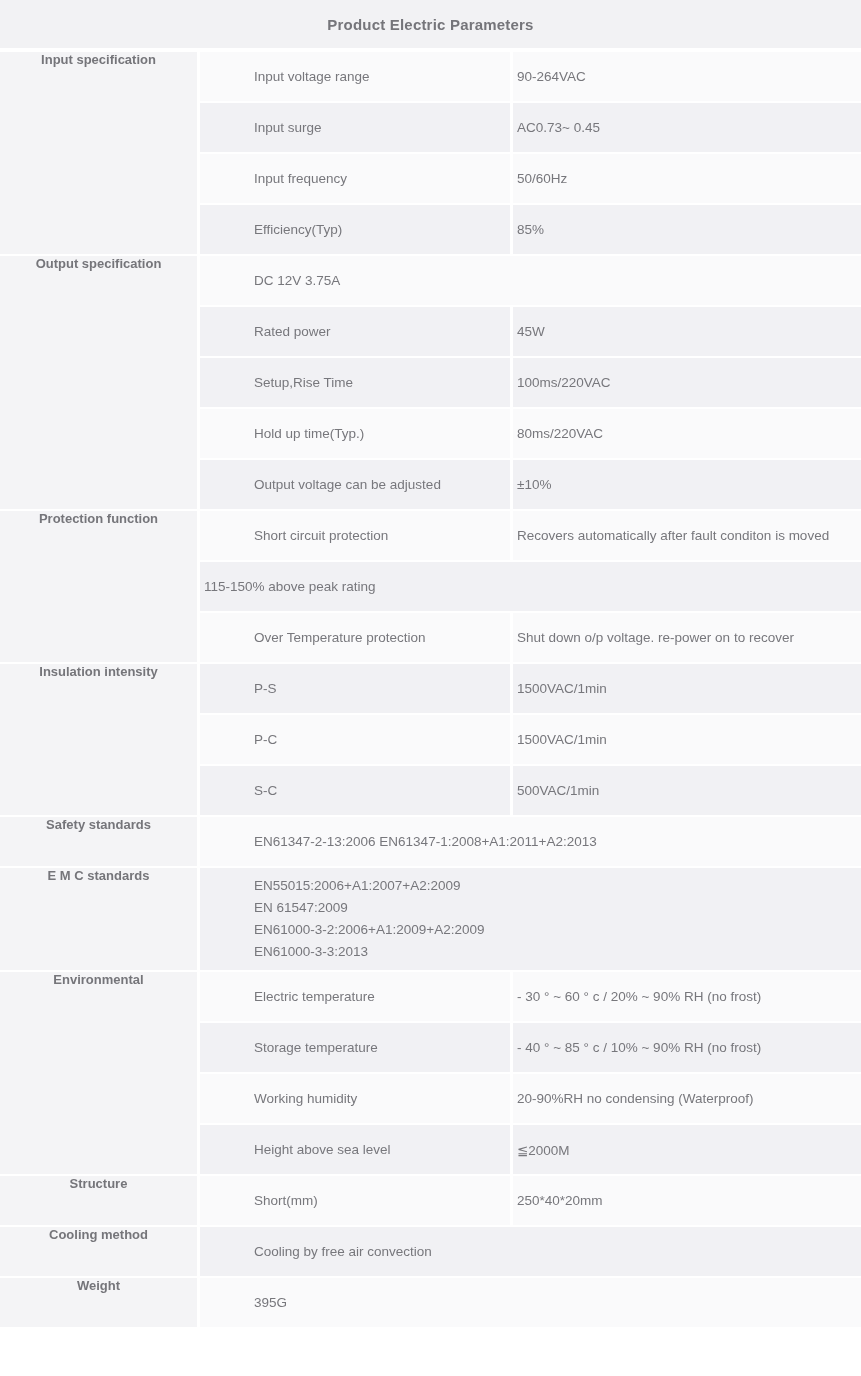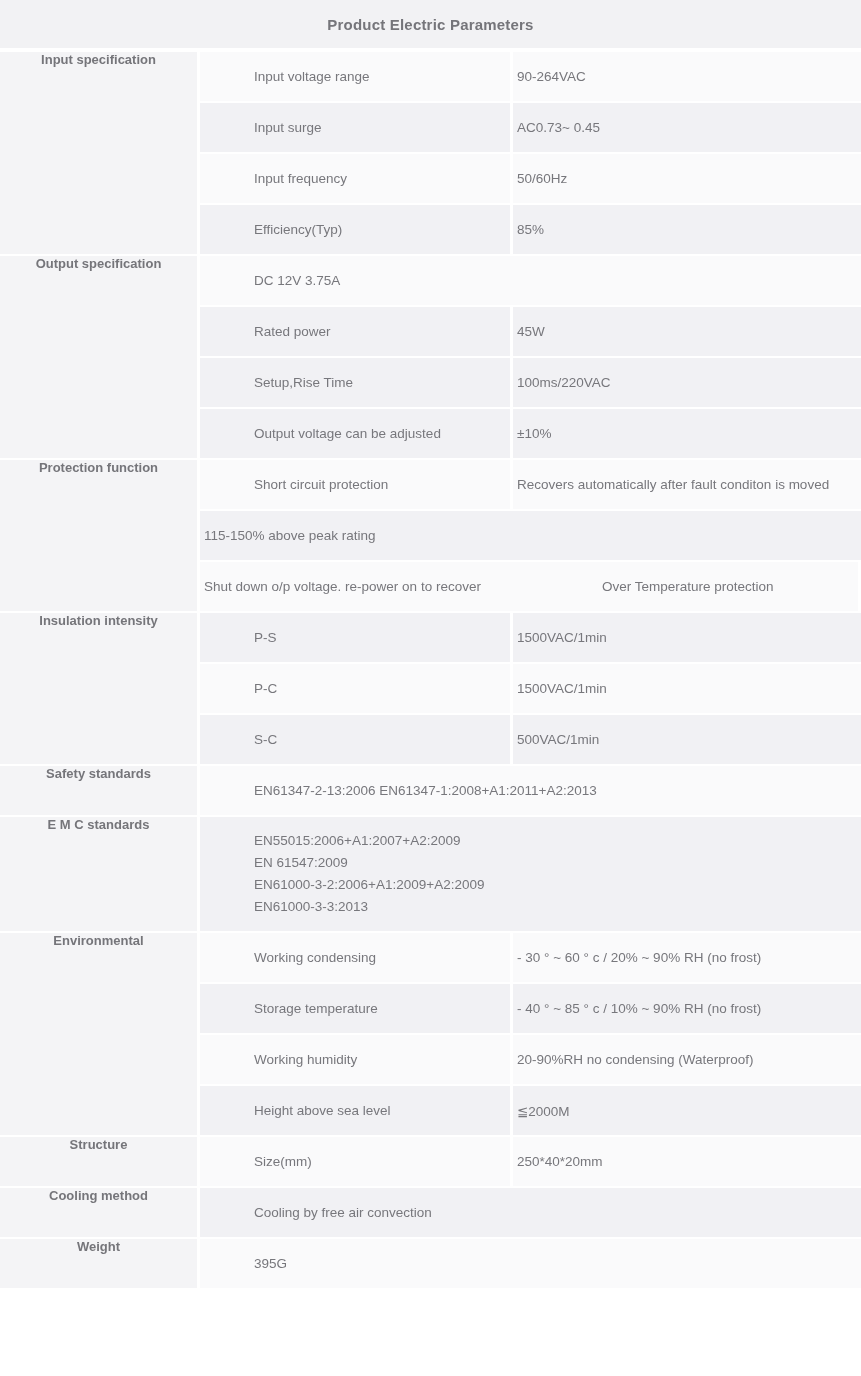--- a/index.html
+++ b/index.html
@@ -51,21 +51,21 @@
     display: flex;
     flex-direction: column;
     min-width: 0;
   }
   .row {
     display: flex;
     height: 49px;
     margin-bottom: 2px;
   }
   .row.tall {
-    height: 114px;
+    height: 102px;
   }
   .cell {
     display: flex;
     align-items: center;
     box-sizing: border-box;
   }
   .cell.light { background: var(--row-light, #fafafb); }
   .cell.dark  { background: var(--row-dark,  #f1f1f4); }
   .cell-param {
     width: 310px;
@@ -133,40 +133,44 @@
         </div>
         <div class="row">
           <div class="cell cell-param dark">Rated power</div>
           <div class="cell cell-value dark">45W</div>
         </div>
         <div class="row">
           <div class="cell cell-param dark">Setup,Rise Time</div>
           <div class="cell cell-value dark">100ms/220VAC</div>
         </div>
         <div class="row">
+          <div class="cell cell-param light">Hold up time(Typ.)</div>
+          <div class="cell cell-value light">80ms/220VAC</div>
+        </div>
+        <div class="row">
           <div class="cell cell-param dark">Output voltage can be adjusted</div>
           <div class="cell cell-value dark">±10%</div>
         </div>
       </div>
     </div>
     <div class="section">
       <div class="cat-cell">
         <span>Protection function</span>
       </div>
       <div class="rows">
         <div class="row">
           <div class="cell cell-param light">Short circuit protection</div>
           <div class="cell cell-value light">Recovers automatically after fault conditon is moved</div>
         </div>
         <div class="row">
           <div class="cell cell-value dark">115-150% above peak rating</div>
         </div>
         <div class="row">
+          <div class="cell cell-param light">Over Temperature protection</div>
           <div class="cell cell-value light">Shut down o/p voltage. re-power on to recover</div>
-          <div class="cell cell-param light">Over Temperature protection</div>
         </div>
       </div>
     </div>
     <div class="section">
       <div class="cat-cell">
         <span>Insulation intensity</span>
       </div>
       <div class="rows">
         <div class="row">
           <div class="cell cell-param dark">P-S</div>
@@ -206,21 +210,21 @@
           </div>
         </div>
       </div>
     </div>
     <div class="section">
       <div class="cat-cell">
         <span>Environmental</span>
       </div>
       <div class="rows">
         <div class="row">
-          <div class="cell cell-param light">Working condensing</div>
+          <div class="cell cell-param light">Electric temperature</div>
           <div class="cell cell-value light">- 30 ° ~ 60 ° c / 20% ~ 90% RH (no frost)</div>
         </div>
         <div class="row">
           <div class="cell cell-param dark">Storage temperature</div>
           <div class="cell cell-value dark">- 40 ° ~ 85 ° c / 10% ~ 90% RH (no frost)</div>
         </div>
         <div class="row">
           <div class="cell cell-param light">Working humidity</div>
           <div class="cell cell-value light">20-90%RH no condensing (Waterproof)</div>
         </div>
@@ -229,21 +233,21 @@
           <div class="cell cell-value dark">≦2000M</div>
         </div>
       </div>
     </div>
     <div class="section">
       <div class="cat-cell">
         <span>Structure</span>
       </div>
       <div class="rows">
         <div class="row">
-          <div class="cell cell-param light">Size(mm)</div>
+          <div class="cell cell-param light">Short(mm)</div>
           <div class="cell cell-value light">250*40*20mm</div>
         </div>
       </div>
     </div>
     <div class="section">
       <div class="cat-cell">
         <span>Cooling method</span>
       </div>
       <div class="rows">
         <div class="row">

